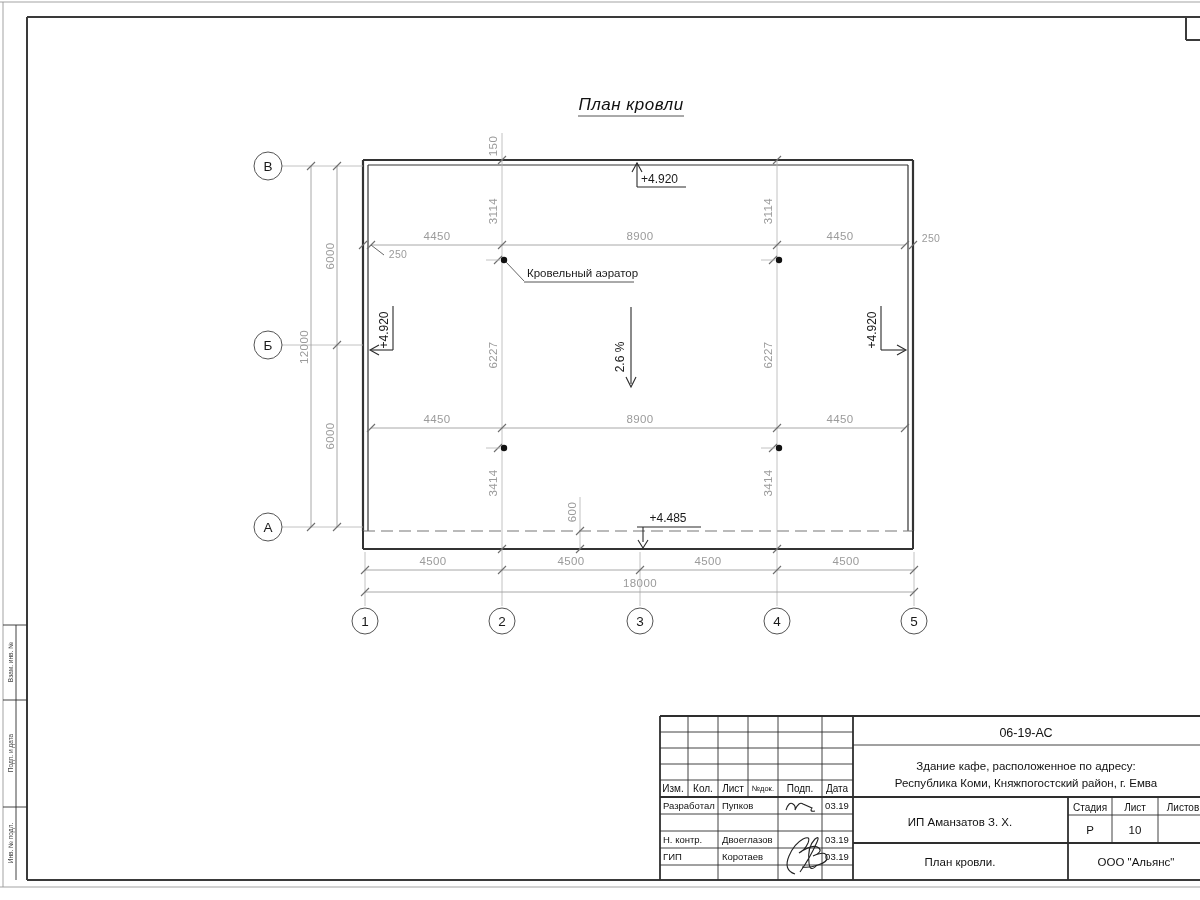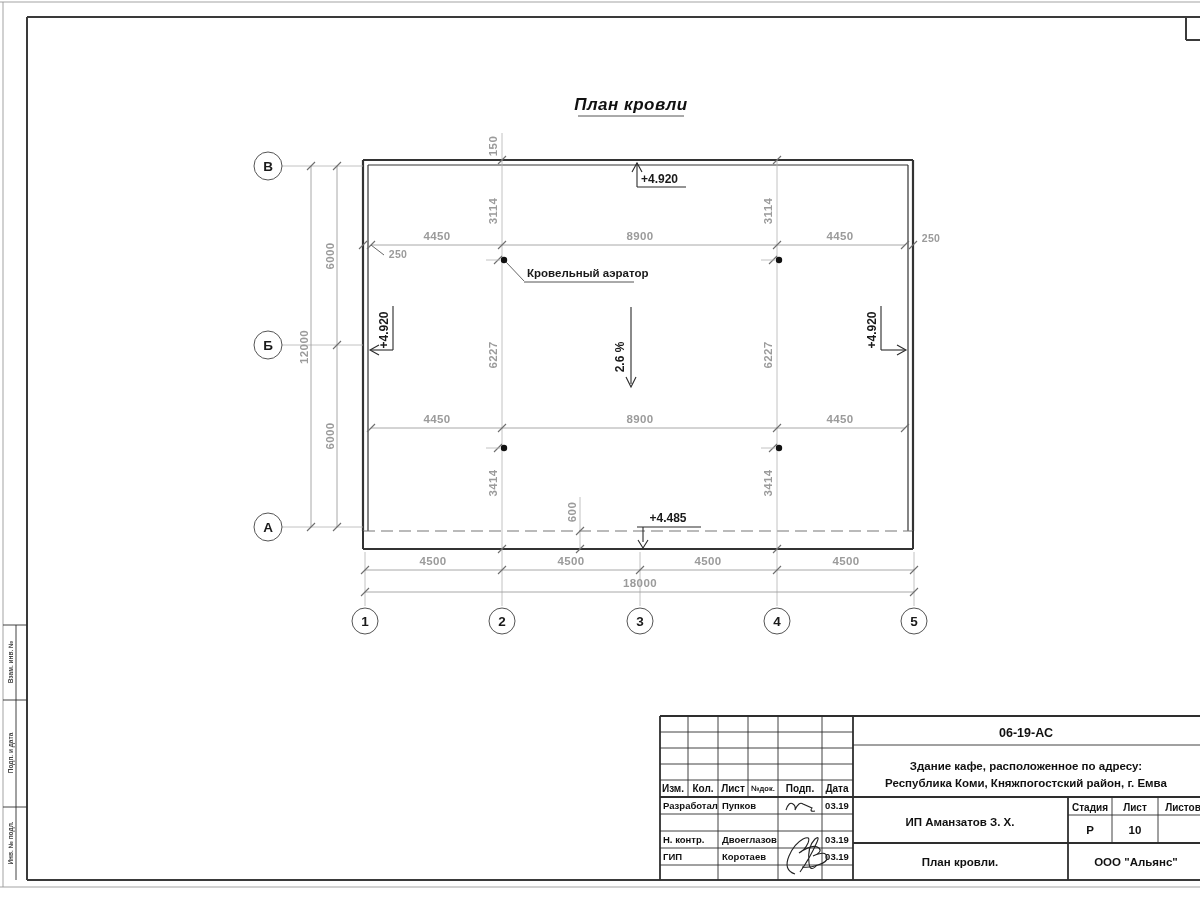--- a/index.html
+++ b/index.html
@@ -1,16 +1,16 @@
 <!DOCTYPE html>
 <html><head>
 <meta charset="utf-8">
 <style>
   html,body{margin:0;padding:0;background:#fff;}
-  #page{position:relative;width:1200px;height:900px;background:#fff;overflow:hidden;font-weight:bold;}
+  #page{position:relative;width:1200px;height:900px;background:#fff;overflow:hidden;}
   svg{display:block;font-family:"Liberation Sans",sans-serif;}
   text{font-family:"Liberation Sans",sans-serif;}
   .dim{fill:#9b9b9b;font-size:11.5px;letter-spacing:.4px;}
   .dims{fill:#9b9b9b;font-size:10.5px;letter-spacing:.3px;}
   .blk{fill:#1a1a1a;font-size:12px;}
   .lbl{fill:#1a1a1a;font-size:11.5px;}
   .axis{fill:#1a1a1a;font-size:13.5px;}
   .ttl{fill:#111;font-size:17px;font-style:italic;letter-spacing:.5px;}
   .tb{fill:#111;font-size:10px;}
   .tbs{fill:#111;font-size:7.5px;}

